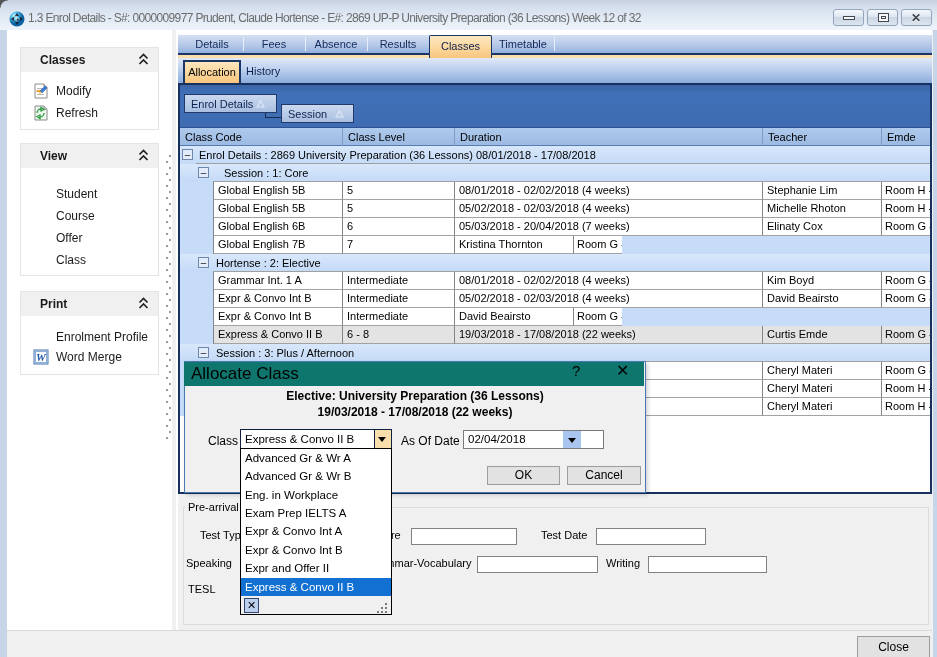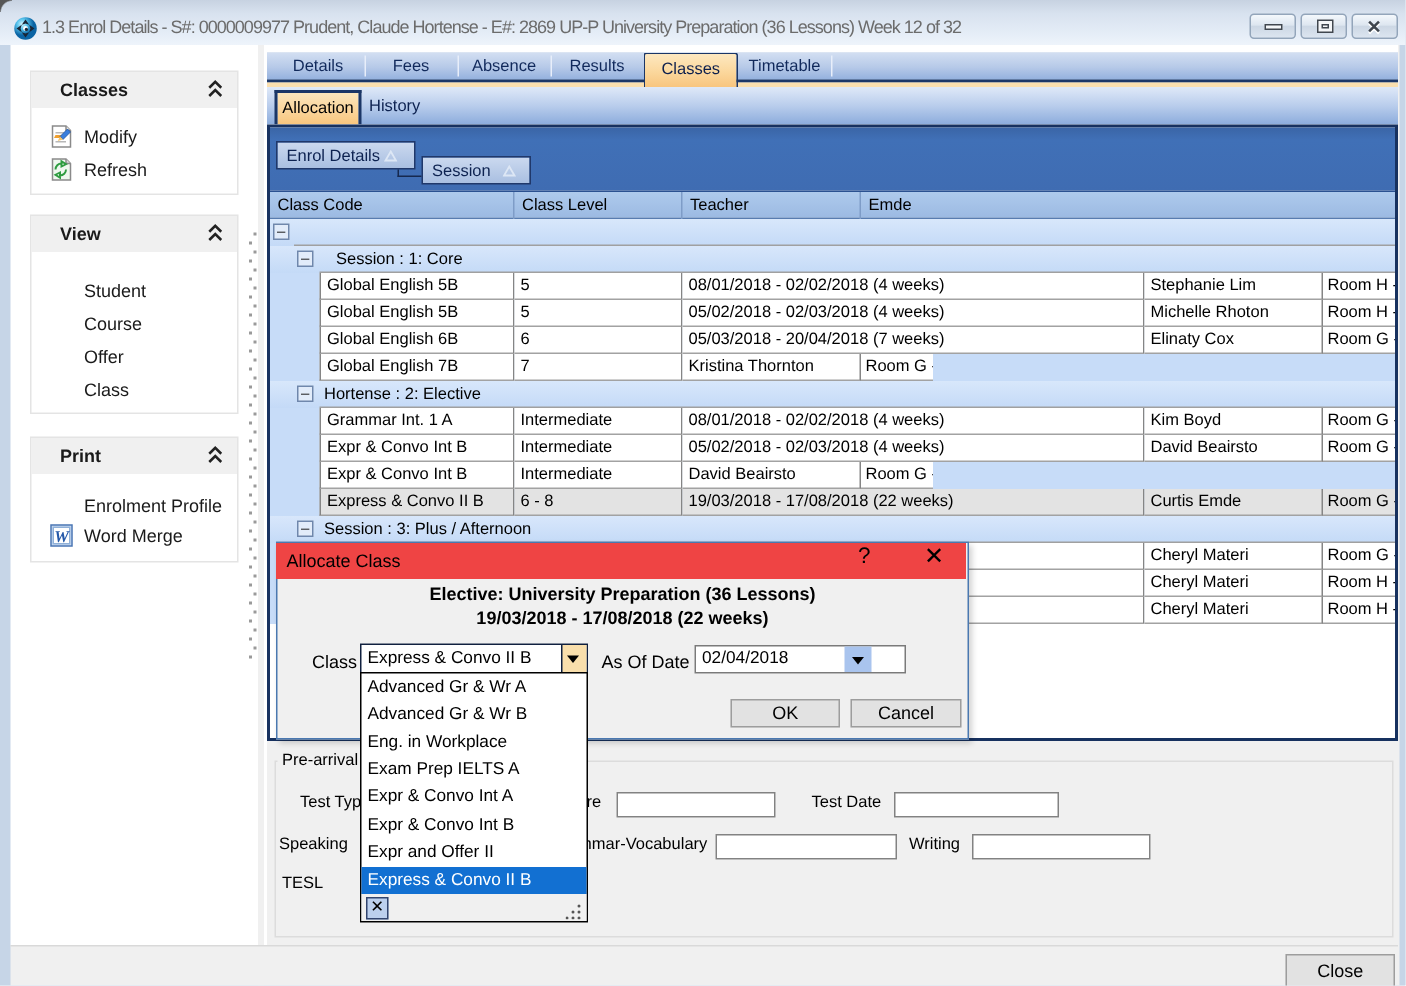--- a/index.html
+++ b/index.html
@@ -72,21 +72,21 @@
 
 
 #bsec { left:178px; top:494px; width:754px; height:136px; background:#f0f0f0; }
 #gbox2 { left:183px; top:507px; width:746px; height:118px; border:1px solid #dcdcdc; }
 .flabel { position:absolute; font-size:11px; color:#000; white-space:nowrap; }
 .finput { position:absolute; background:#fff; border:1px solid #828282; }
 
 
 #dlg { left:184px; top:361px; width:462px; height:132px; border:1px solid #4a78b0; background:#f0f0f0;
   box-shadow:2px 2px 4px rgba(0,0,0,0.18); }
-#dlgtitle { left:184px; top:362px; width:460px; height:24px; background:#ef4444; font-size:12px; color:#000; line-height:24px; padding-left:7px; }
+#dlgtitle { left:184px; top:362px; width:460px; height:24px; background:#0f766e; font-size:17px; color:#000; line-height:24px; padding-left:7px; }
 .dbold { position:absolute; left:184px; width:462px; text-align:center; font-size:12px; font-weight:bold; color:#000; }
 #combo1 { left:240px; top:429px; width:152px; height:20px; border:1px solid #10203f; background:#fff;
   font-size:11.5px; line-height:18px; padding-left:4px; }
 #combo1btn { left:374px; top:430px; width:17px; height:18px; background:#f9dfac; border-left:1px solid #10203f; }
 #combo2 { left:463px; top:430px; width:141px; height:19px; border:1px solid #7a7a7a; background:#fff;
   font-size:11.5px; line-height:17px; padding-left:4px; }
 #combo2btn { left:563px; top:431px; width:18px; height:17px; background:#a9c4ee; }
 .tri { position:absolute; width:0; height:0; border-left:4px solid transparent; border-right:4px solid transparent; border-top:5px solid #000; }
 .dbtn { position:absolute; top:466px; height:19px; background:#e2e2e2; border:1px solid #9d9d9d;
   font-size:12px; text-align:center; line-height:17px; color:#000; }
@@ -268,25 +268,27 @@
       <path d="M4.5 1 L8 7 L1 7 Z" fill="none" stroke="#dde7f5" stroke-width="1.2"></path>
     </svg></div>
 <div class="abs" style="left:265px;top:113px;width:1px;height:5px;background:#16294f"></div>
 <div class="abs" style="left:265px;top:117px;width:16px;height:1px;background:#16294f"></div>
 <div class="abs gbox" style="left:281px;top:104px;width:73px;height:19px">Session<svg class="gtri" style="left:53px;top:5px" width="9" height="8" viewBox="0 0 9 8">
       <path d="M4.5 1 L8 7 L1 7 Z" fill="none" stroke="#dde7f5" stroke-width="1.2"></path>
     </svg></div>
 <div class="abs" id="hdr">
   <div class="hc" style="width:163px">Class Code</div>
   <div class="hc" style="width:112px">Class Level</div>
+  <div class="hc" style="width:308px">Duration</div>
   <div class="hc" style="width:119px">Teacher</div>
   <div class="hc" style="width:48px;border-right:none">Emde</div>
 </div>
 <div class="row grp" style="top:146px">
     <div class="minus" style="left:2px">–</div>
+    <div style="padding-left:19px">Enrol Details : 2869 University Preparation (36 Lessons) 08/01/2018 - 17/08/2018</div>
     <i class="gline" style="left:16px"></i>
   </div>
 <div class="row grp" style="top:164px">
     <div class="minus" style="left:18px">–</div>
     <div style="padding-left:44px">Session : 1: Core</div>
     <i class="gline" style="left:33px"></i>
   </div>
 <div class="row" style="top:182px">
     <div style="width:33px"></div>
     <div class="cell" style="width:130px;border-left:1px solid #858585">Global English 5B</div>

